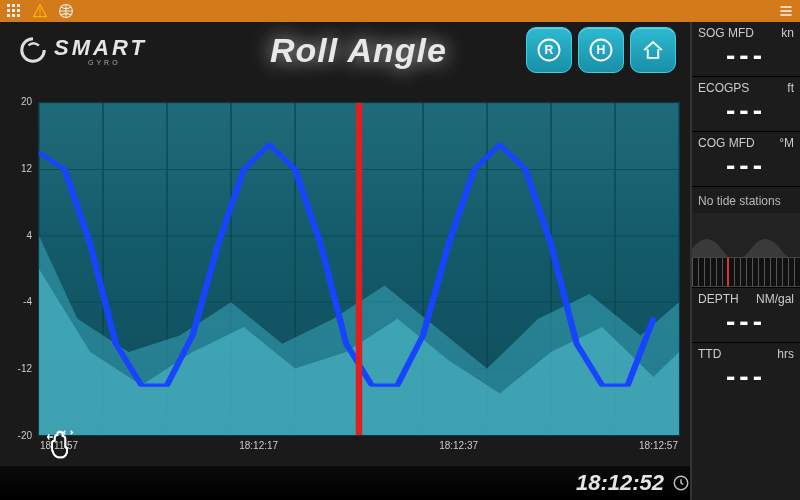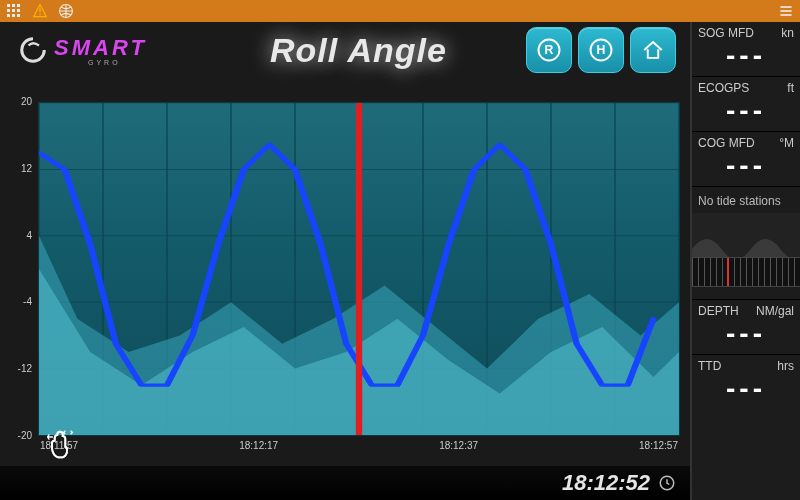--- a/index.html
+++ b/index.html
@@ -31,21 +31,21 @@
     position: absolute; top: 22px; bottom: 0; left: 0; right: 110px;
     background: #1a1a1a;
   }
   
   .main-header {
     height: 56px;
     display:flex; align-items:center; justify-content:space-between;
     padding: 0 14px 0 18px;
   }
   .logo-wrap { display:flex; align-items:center; gap:6px; }
-  .logo-text { font-family: "Segoe UI", Arial; letter-spacing:3px; font-size:22px; font-weight:600; color:#d946ef; font-style:italic;}
+  .logo-text { font-family: "Segoe UI", Arial; letter-spacing:3px; font-size:22px; font-weight:600; color:#e5e5e5; font-style:italic;}
   .logo-sub { font-size:7px; letter-spacing:3px; color:#aaa; margin-top:-2px; margin-left:34px;}
   .logo-swirl { width:30px; height:30px; }
   .title {
     font-size:34px; font-style:italic; font-weight:700; color:#e8e8e8;
     text-shadow: 0 0 18px rgba(255,255,255,.55), 0 0 30px rgba(255,255,255,.3);
     letter-spacing:1px;
     margin-left:44px;
   }
   .header-buttons { display:flex; gap:6px; }
   .hbtn {
@@ -79,21 +79,20 @@
   }
   .gesture-icons {
     position:absolute; left:6px; bottom:6px; z-index:5;
     display:flex; gap:6px; color:#fff;
   }
   .gesture-icons svg { width:30px; height:32px; stroke:#fff; fill:none; stroke-width:2; }
   
   .footer {
     position:absolute; bottom:0; left:0; right:0; height:34px;
     display:flex; justify-content:flex-end; align-items:center;
-    padding-right:14px;
     background: linear-gradient(#0a0a0a,#000);
   }
   .clock {
     font-size:22px; font-style:italic; font-weight:600; color:#e5e5e5;
     display:flex; align-items:center; gap:8px;
   }
   .clock svg { width:18px; height:18px; stroke:#bbb; fill:none; stroke-width:2; }
   
   .side {
     position:absolute; top:22px; right:0; bottom:0; width:110px;
@@ -289,21 +288,21 @@
       </div>
     <div class="side-val">---</div>
   </div>
   <div class="side-cell">
     <div class="side-row">
         <span>COG MFD</span>
         <span>°M</span>
       </div>
     <div class="side-val">---</div>
   </div>
-  <div class="side-cell" style="padding-bottom:12px">
+  <div class="side-cell" style="padding-bottom:0">
     <div class="tide-msg">No tide stations</div>
     <div class="tide-graph">
       <svg viewBox="0 0 110 44" preserveAspectRatio="none">
           <path d="M0 36 Q15 16 30 36 T60 36 T90 36 T120 36 V44 H0 Z" fill="#3a3a3a"></path>
         </svg>
     </div>
     <div class="tide-bar"></div>
   </div>
   <div class="side-cell">
     <div class="side-row">

